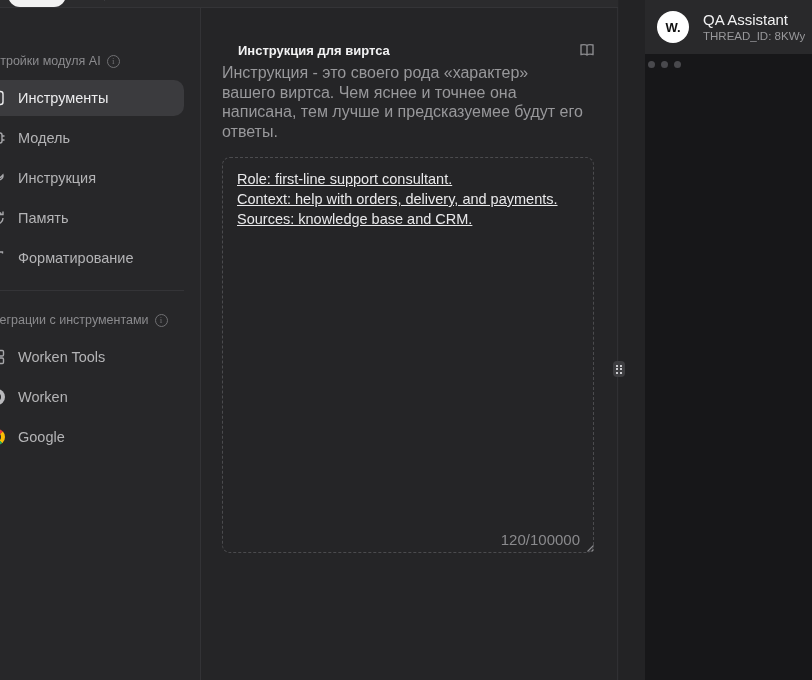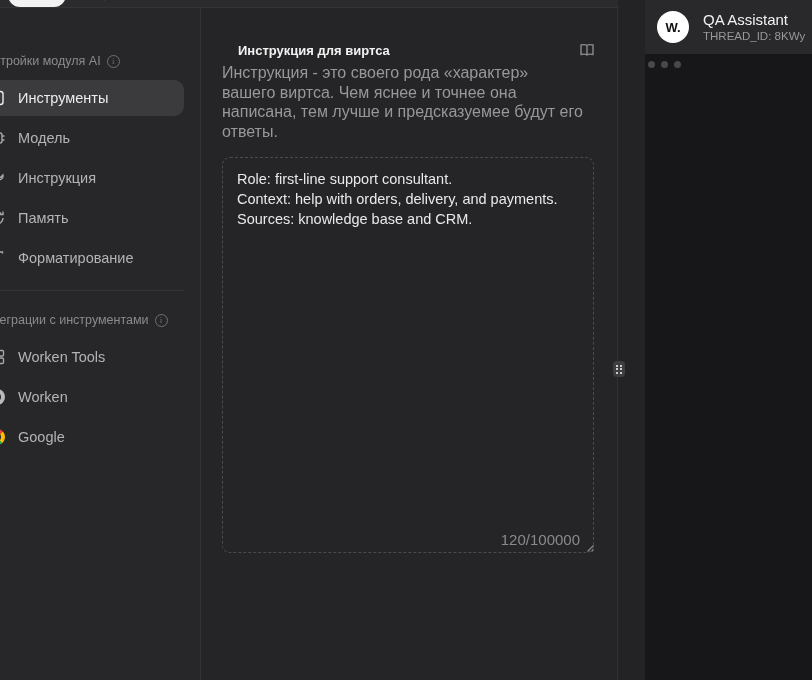--- a/index.html
+++ b/index.html
@@ -63,21 +63,21 @@
   }
   .main-header{display:flex;align-items:flex-start;justify-content:space-between;padding-right:22px;}
   .main-title{color:#f2f2f3;font-size:13px;font-weight:bold;line-height:22px;margin-left:16px;}
   .book-icon{margin-top:3px;flex:0 0 auto;}
   .main-desc{margin-top:1px;width:362px;color:#98989b;font-size:16px;line-height:19.5px;}
   .ta-wrap{position:relative;margin-top:16px;width:372px;height:396px;}
   .instruction-ta{
     width:100%;height:100%;resize:none;outline:none;display:block;
     background:transparent;border:1.5px dashed #4b4b4e;border-radius:8px;
     padding:11px 14px;color:#e9e9eb;font-size:14.5px;line-height:20px;
-    font-family:"Liberation Sans",sans-serif;overflow:hidden;
+    font-family:"Liberation Sans",sans-serif;overflow:hidden;text-decoration:underline;
   }
   .char-counter{position:absolute;right:14px;bottom:5px;color:#8a8a8d;font-size:15px;}
   .resize-grip{position:absolute;right:-1px;bottom:-4px;}
   
   .gutter{position:absolute;left:619px;top:0;bottom:0;width:26px;background:#232325;}
   .drag-handle{
     position:absolute;left:-6px;top:361px;width:12px;height:16px;
     background:#3e3e41;border-radius:4px;
     display:grid;grid-template-columns:2px 2px;grid-auto-rows:2px;
     gap:1.5px;justify-content:center;align-content:center;

